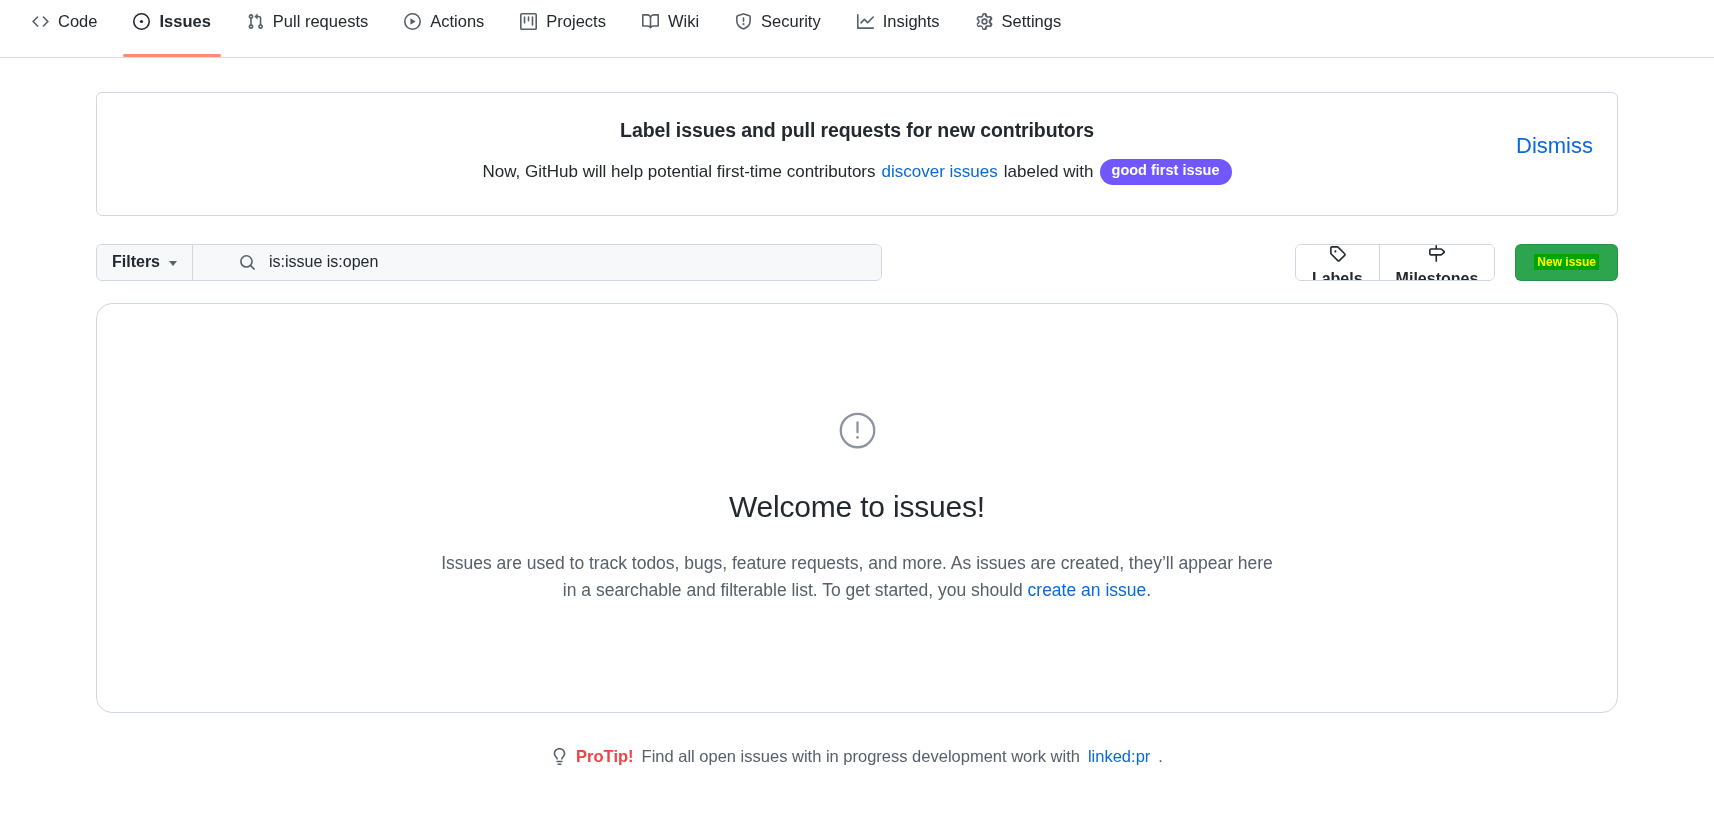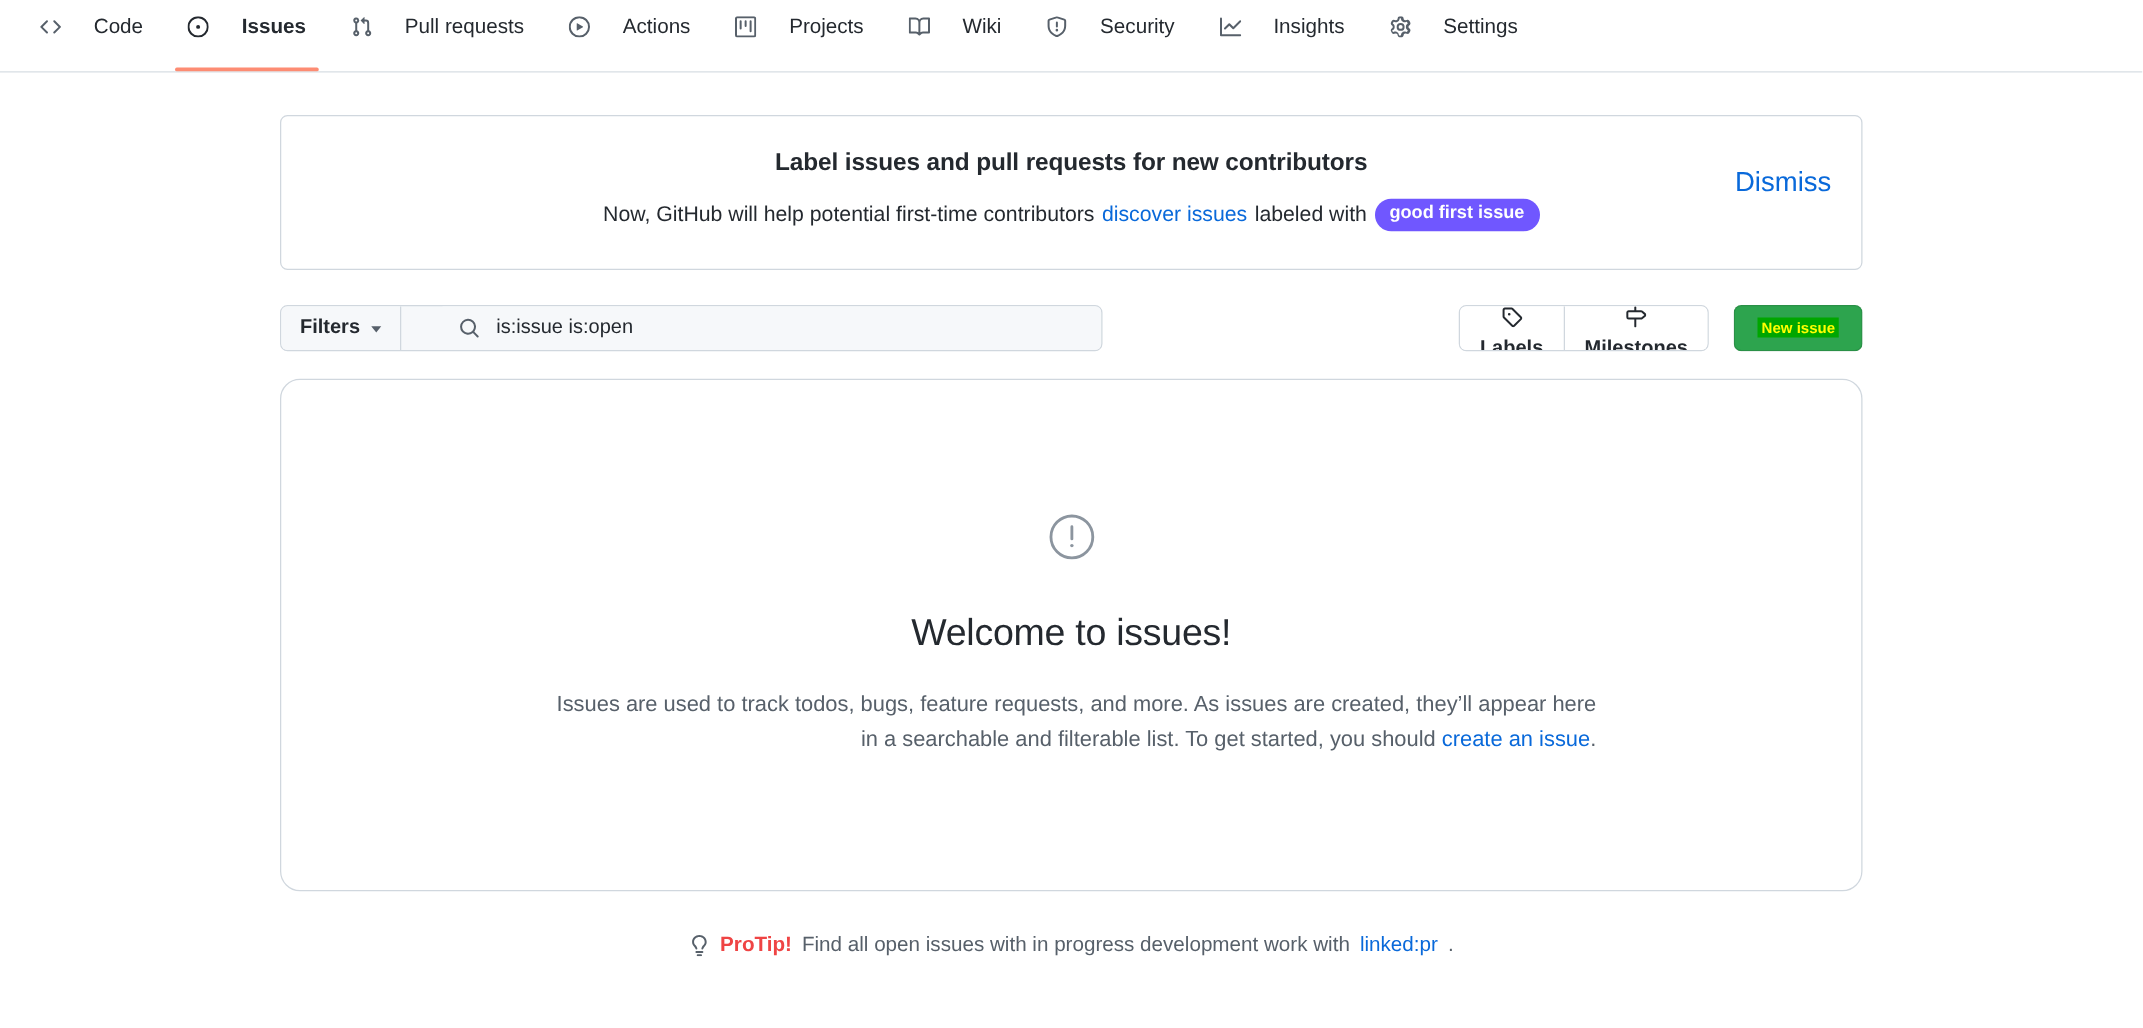--- a/index.html
+++ b/index.html
@@ -18,21 +18,21 @@
     background: #ffffff;
     border-bottom: 1px solid #d8dee4;
     display: flex;
     align-items: flex-end;
     padding-left: 14px;
     position: relative;
   }
   .nav-item {
     display: flex;
     align-items: center;
-    gap: 26px;
+    gap: 9px;
     padding: 0 10px 0 10px;
     margin: 0 8px;
     height: 56px;
     color: #24292f;
     font-size: 16.5px;
     cursor: pointer;
     position: relative;
     white-space: nowrap;
     text-align: right;
   }
@@ -44,21 +44,21 @@
     content: "";
     position: absolute;
     left: 0; right: 0; bottom: 0;
     height: 3px;
     background: #fd8c73;
     border-radius: 6px;
   }
 
   
   .page {
-    width: 1266px;
+    width: 1522px;
     margin: 0 auto;
     padding-top: 34px;
   }
 
   
   .banner {
     border: 1px solid #d0d7de;
     border-radius: 6px;
     padding: 26px 22px 30px 22px;
     position: relative;
@@ -227,21 +227,21 @@
   .panel-icon { color: #8c959f; margin-bottom: 36px; }
   .panel-title {
     font-size: 30px;
     font-weight: 400;
     color: #24292f;
     margin-bottom: 26px;
     letter-spacing: -0.2px;
   }
   .panel-body {
     width: 840px;
-    text-align: right;
+    text-align: center;
     font-size: 17.5px;
     line-height: 1.55;
     color: #57606a;
   }
 
   
   .protip {
     margin-top: 34px;
     display: flex;
     align-items: center;

